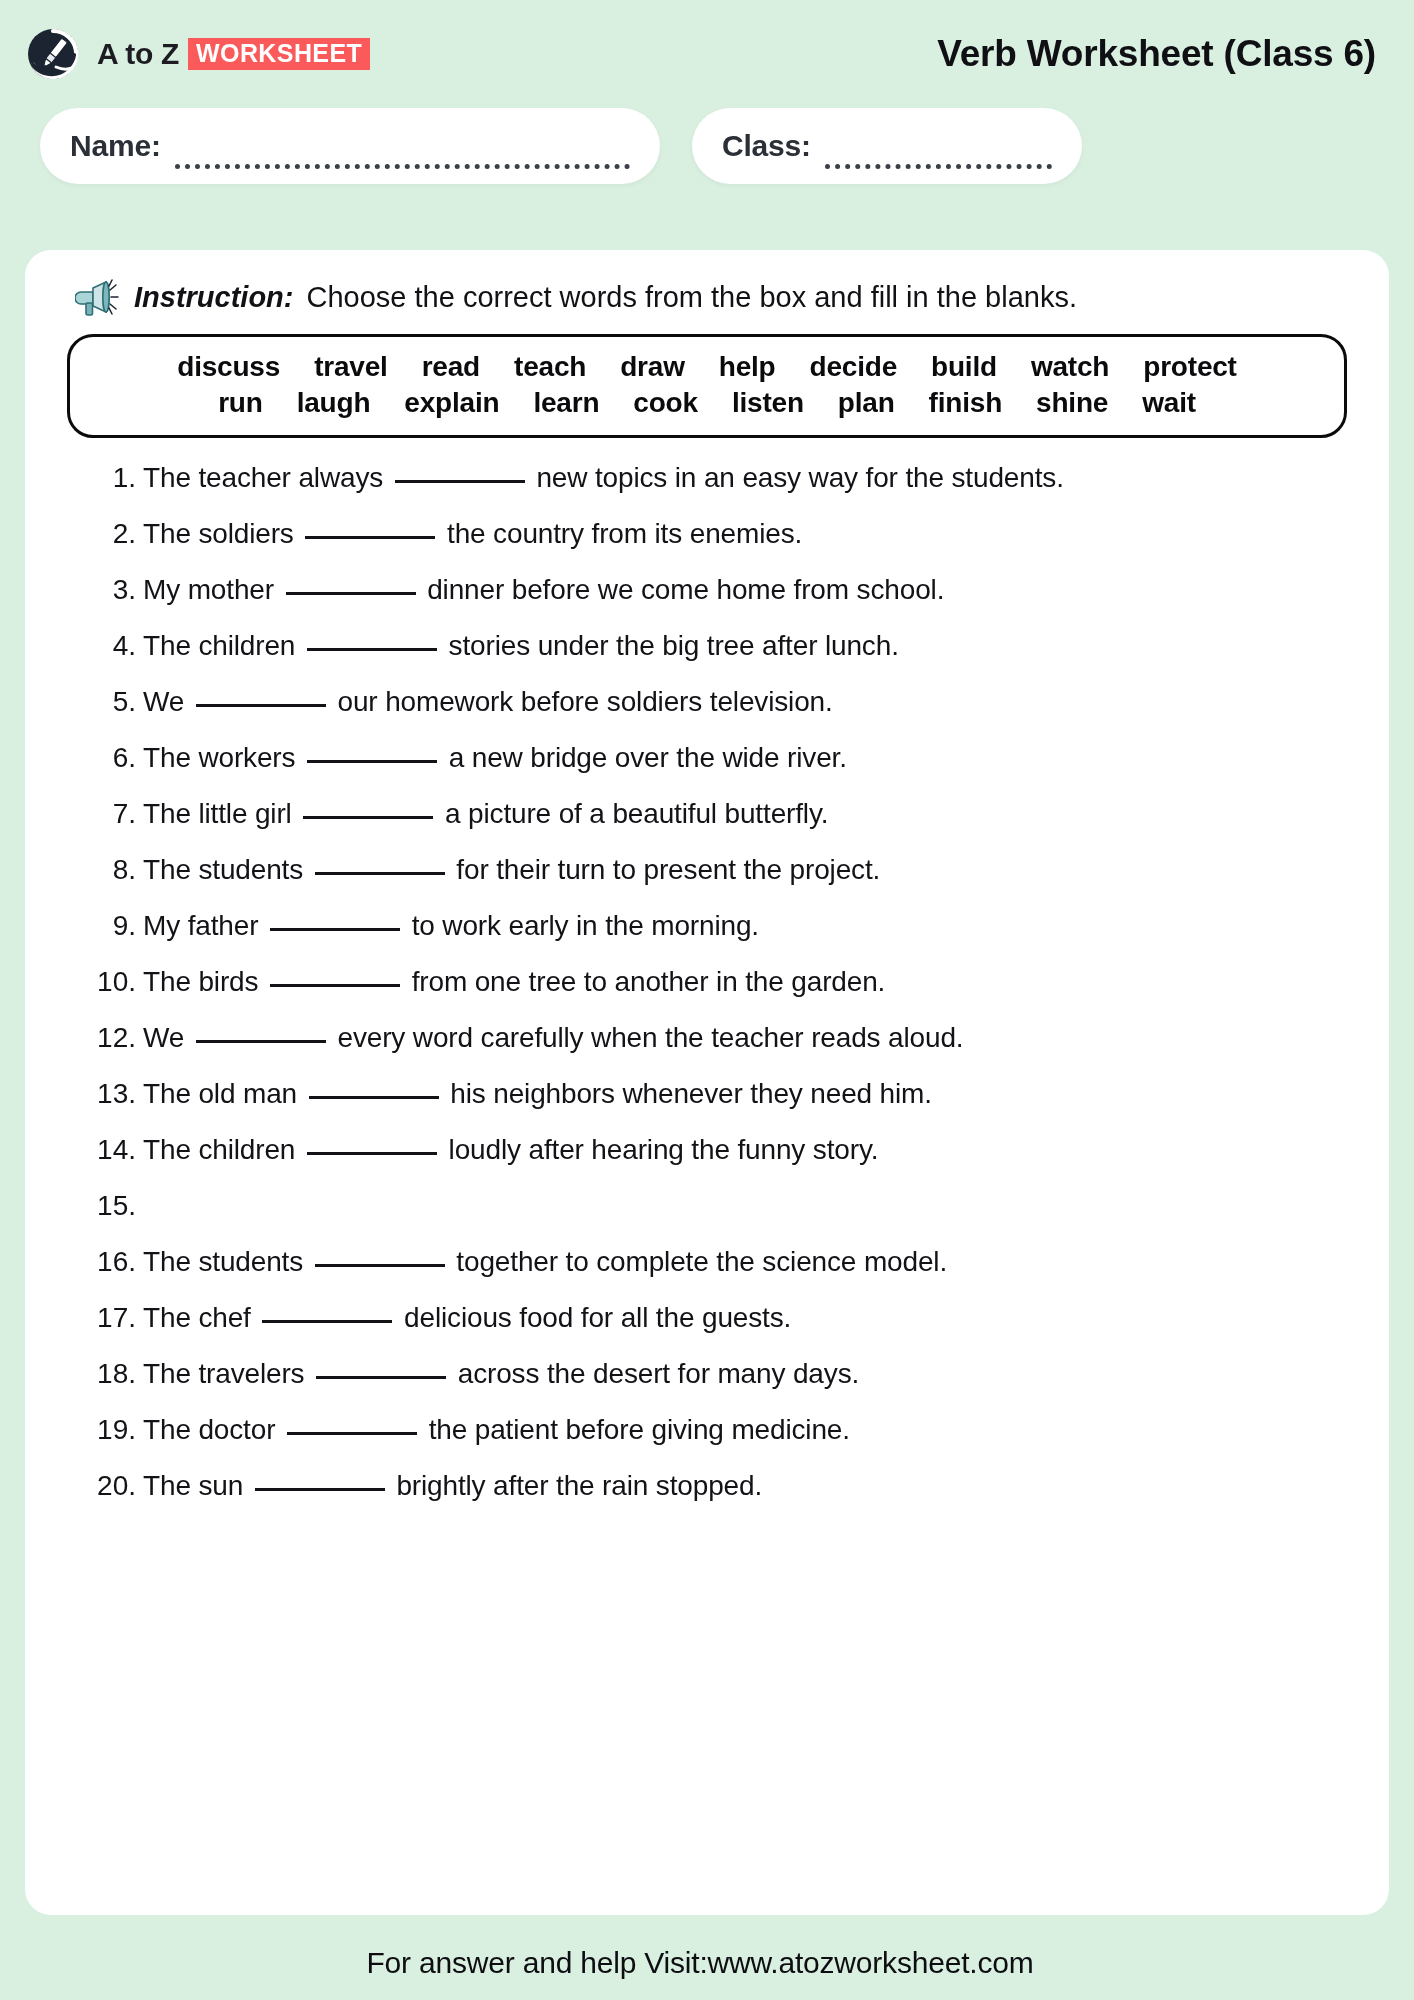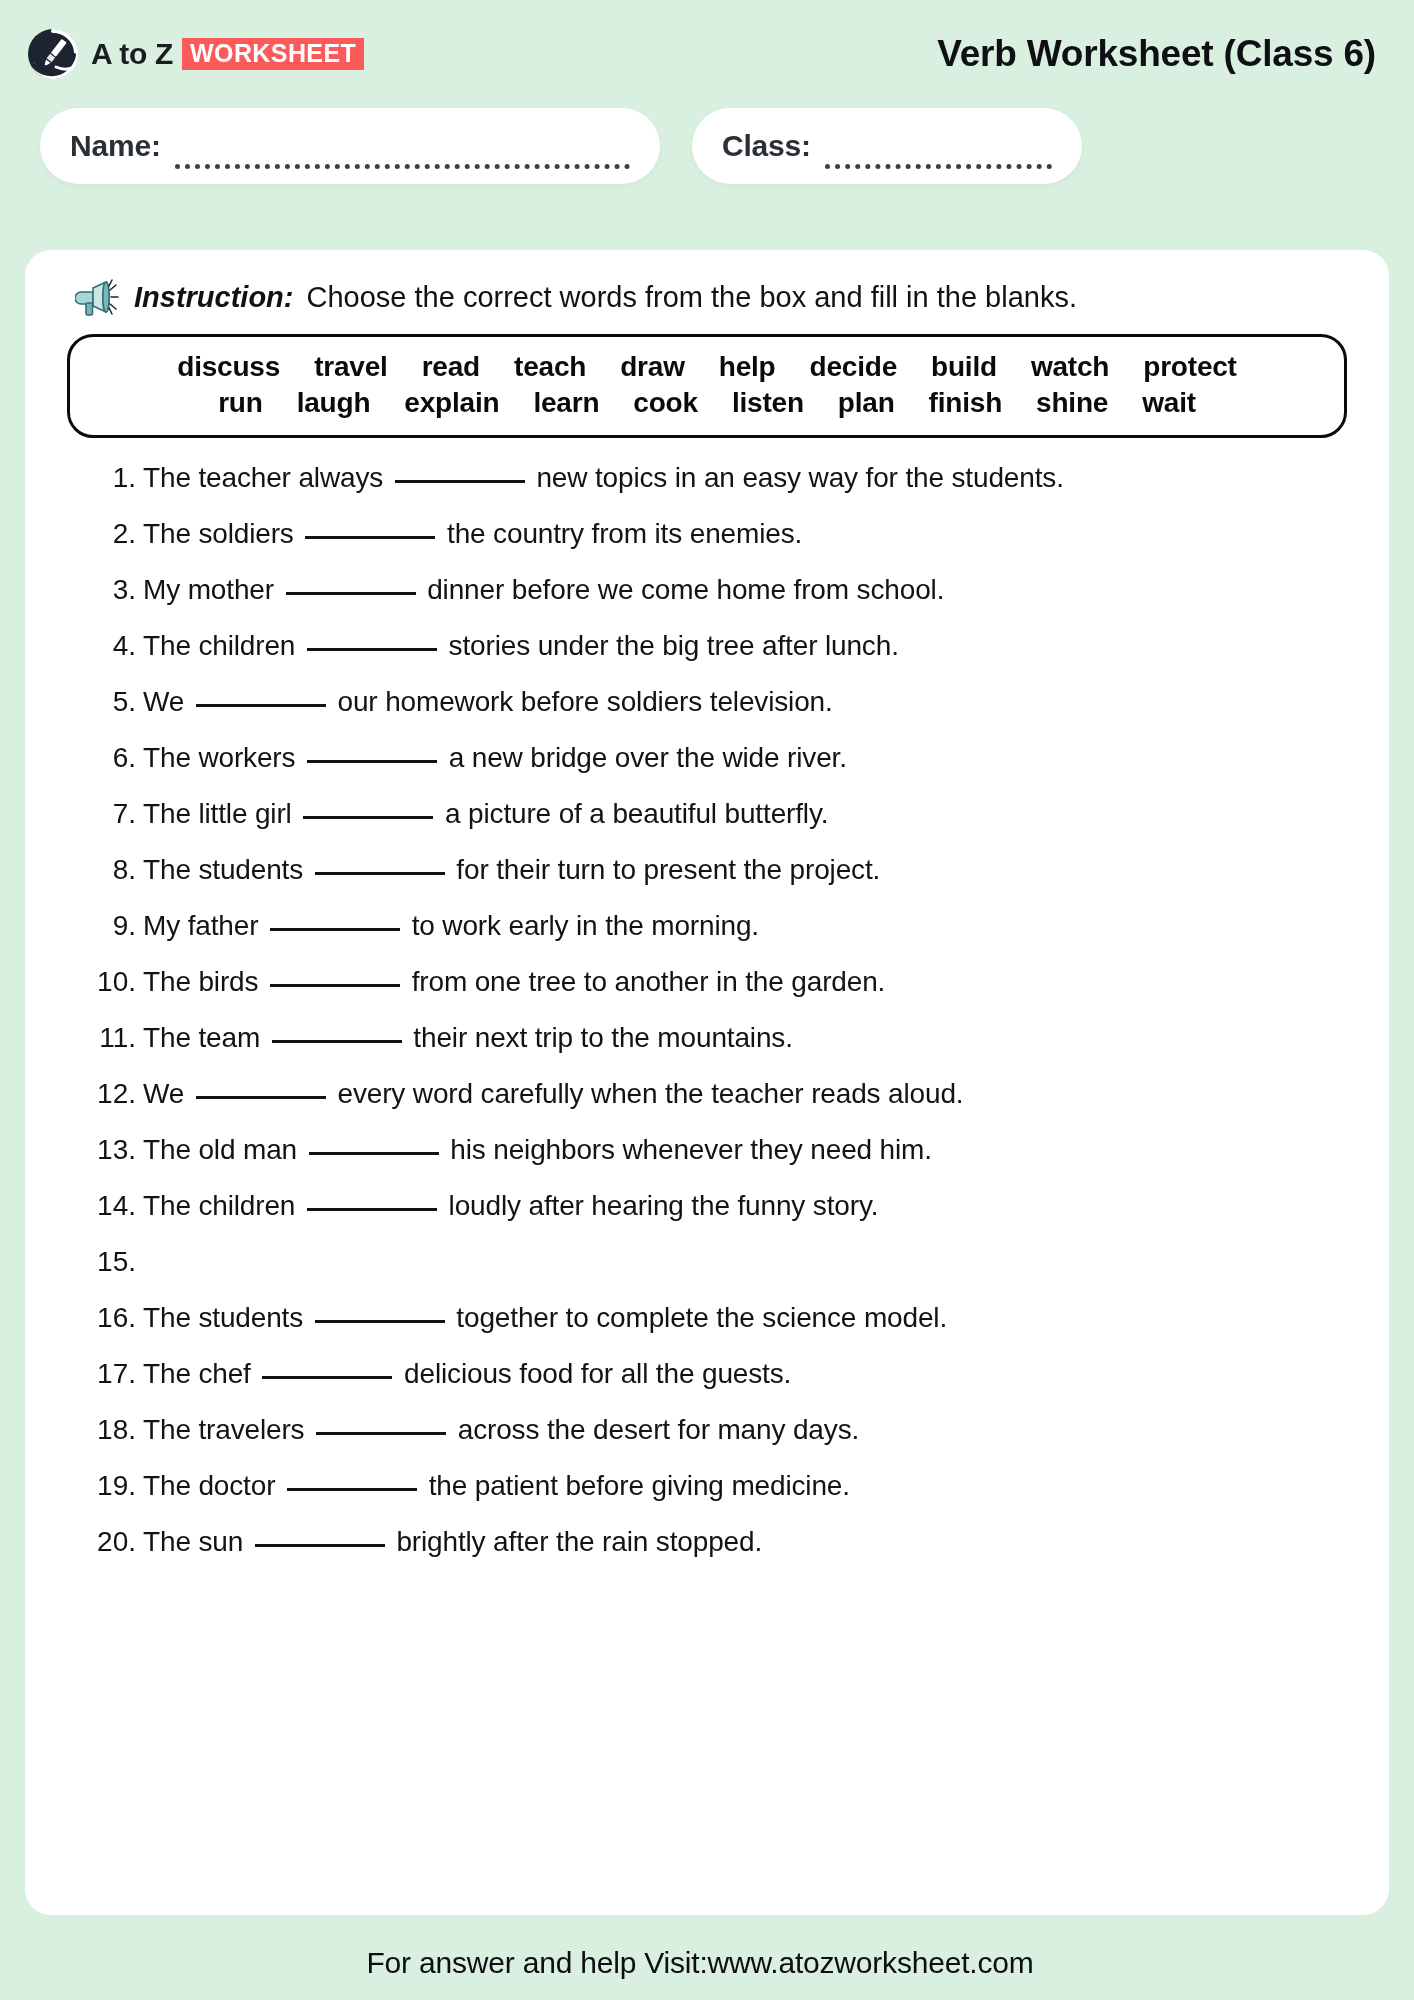--- a/index.html
+++ b/index.html
@@ -21,21 +21,21 @@
     height: 108px;
     display: flex;
     align-items: center;
     justify-content: space-between;
     padding: 0 38px 0 26px;
   }
 
   .brand {
     display: flex;
     align-items: center;
-    gap: 11px;
+    gap: 17px;
   }
 
   .brand-mark {
     width: 54px;
     height: 54px;
     flex: 0 0 54px;
   }
 
   .brand-text {
     display: flex;
@@ -351,24 +351,20 @@
       </div>
       <div class="q-item">
         <span class="q-num">9.</span>
         <span class="q-text"><span>My father</span> <span class="blank"></span> <span>to work early in the morning.</span></span>
       </div>
       <div class="q-item">
         <span class="q-num">10.</span>
         <span class="q-text"><span>The birds</span> <span class="blank"></span> <span>from one tree to another in the garden.</span></span>
       </div>
       <div class="q-item">
-        <span class="q-num">11.</span>
-        <span class="q-text"><span>The team</span> <span class="blank"></span> <span>their next trip to the mountains.</span></span>
-      </div>
-      <div class="q-item">
         <span class="q-num">12.</span>
         <span class="q-text"><span>We</span> <span class="blank"></span> <span>every word carefully when the teacher reads aloud.</span></span>
       </div>
       <div class="q-item">
         <span class="q-num">13.</span>
         <span class="q-text"><span>The old man</span> <span class="blank"></span> <span>his neighbors whenever they need him.</span></span>
       </div>
       <div class="q-item">
         <span class="q-num">14.</span>
         <span class="q-text"><span>The children</span> <span class="blank"></span> <span>loudly after hearing the funny story.</span></span>

